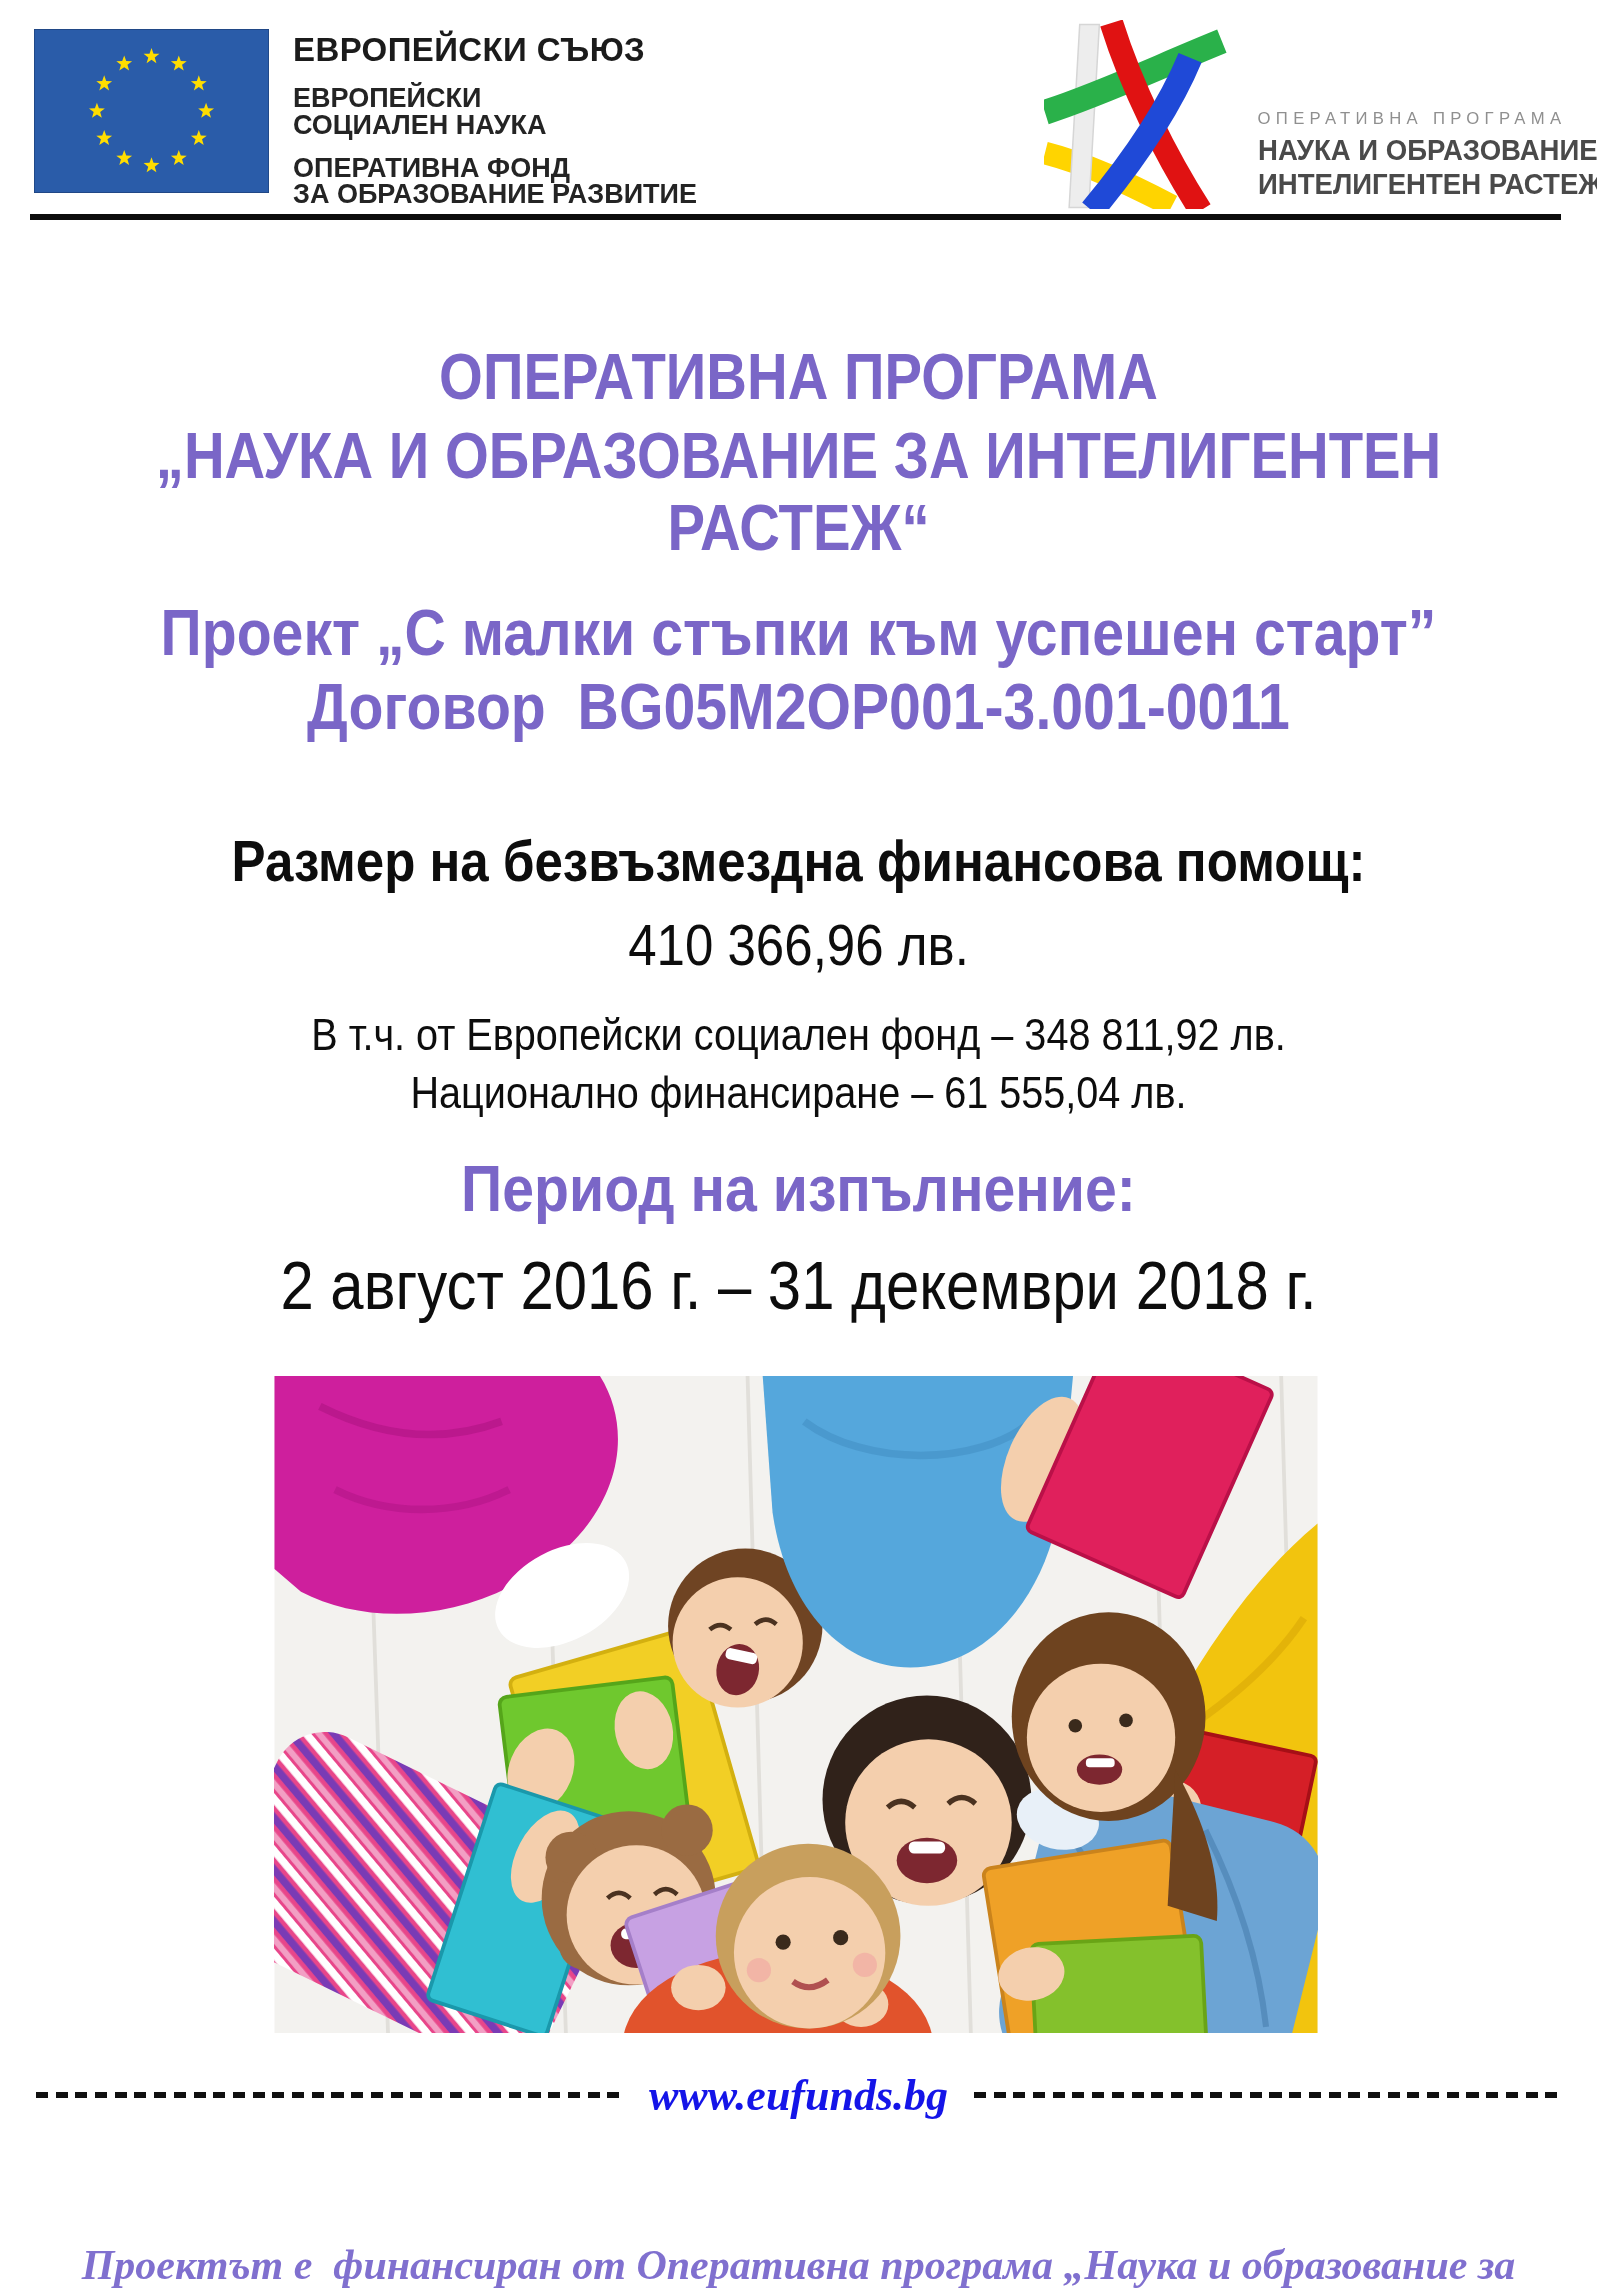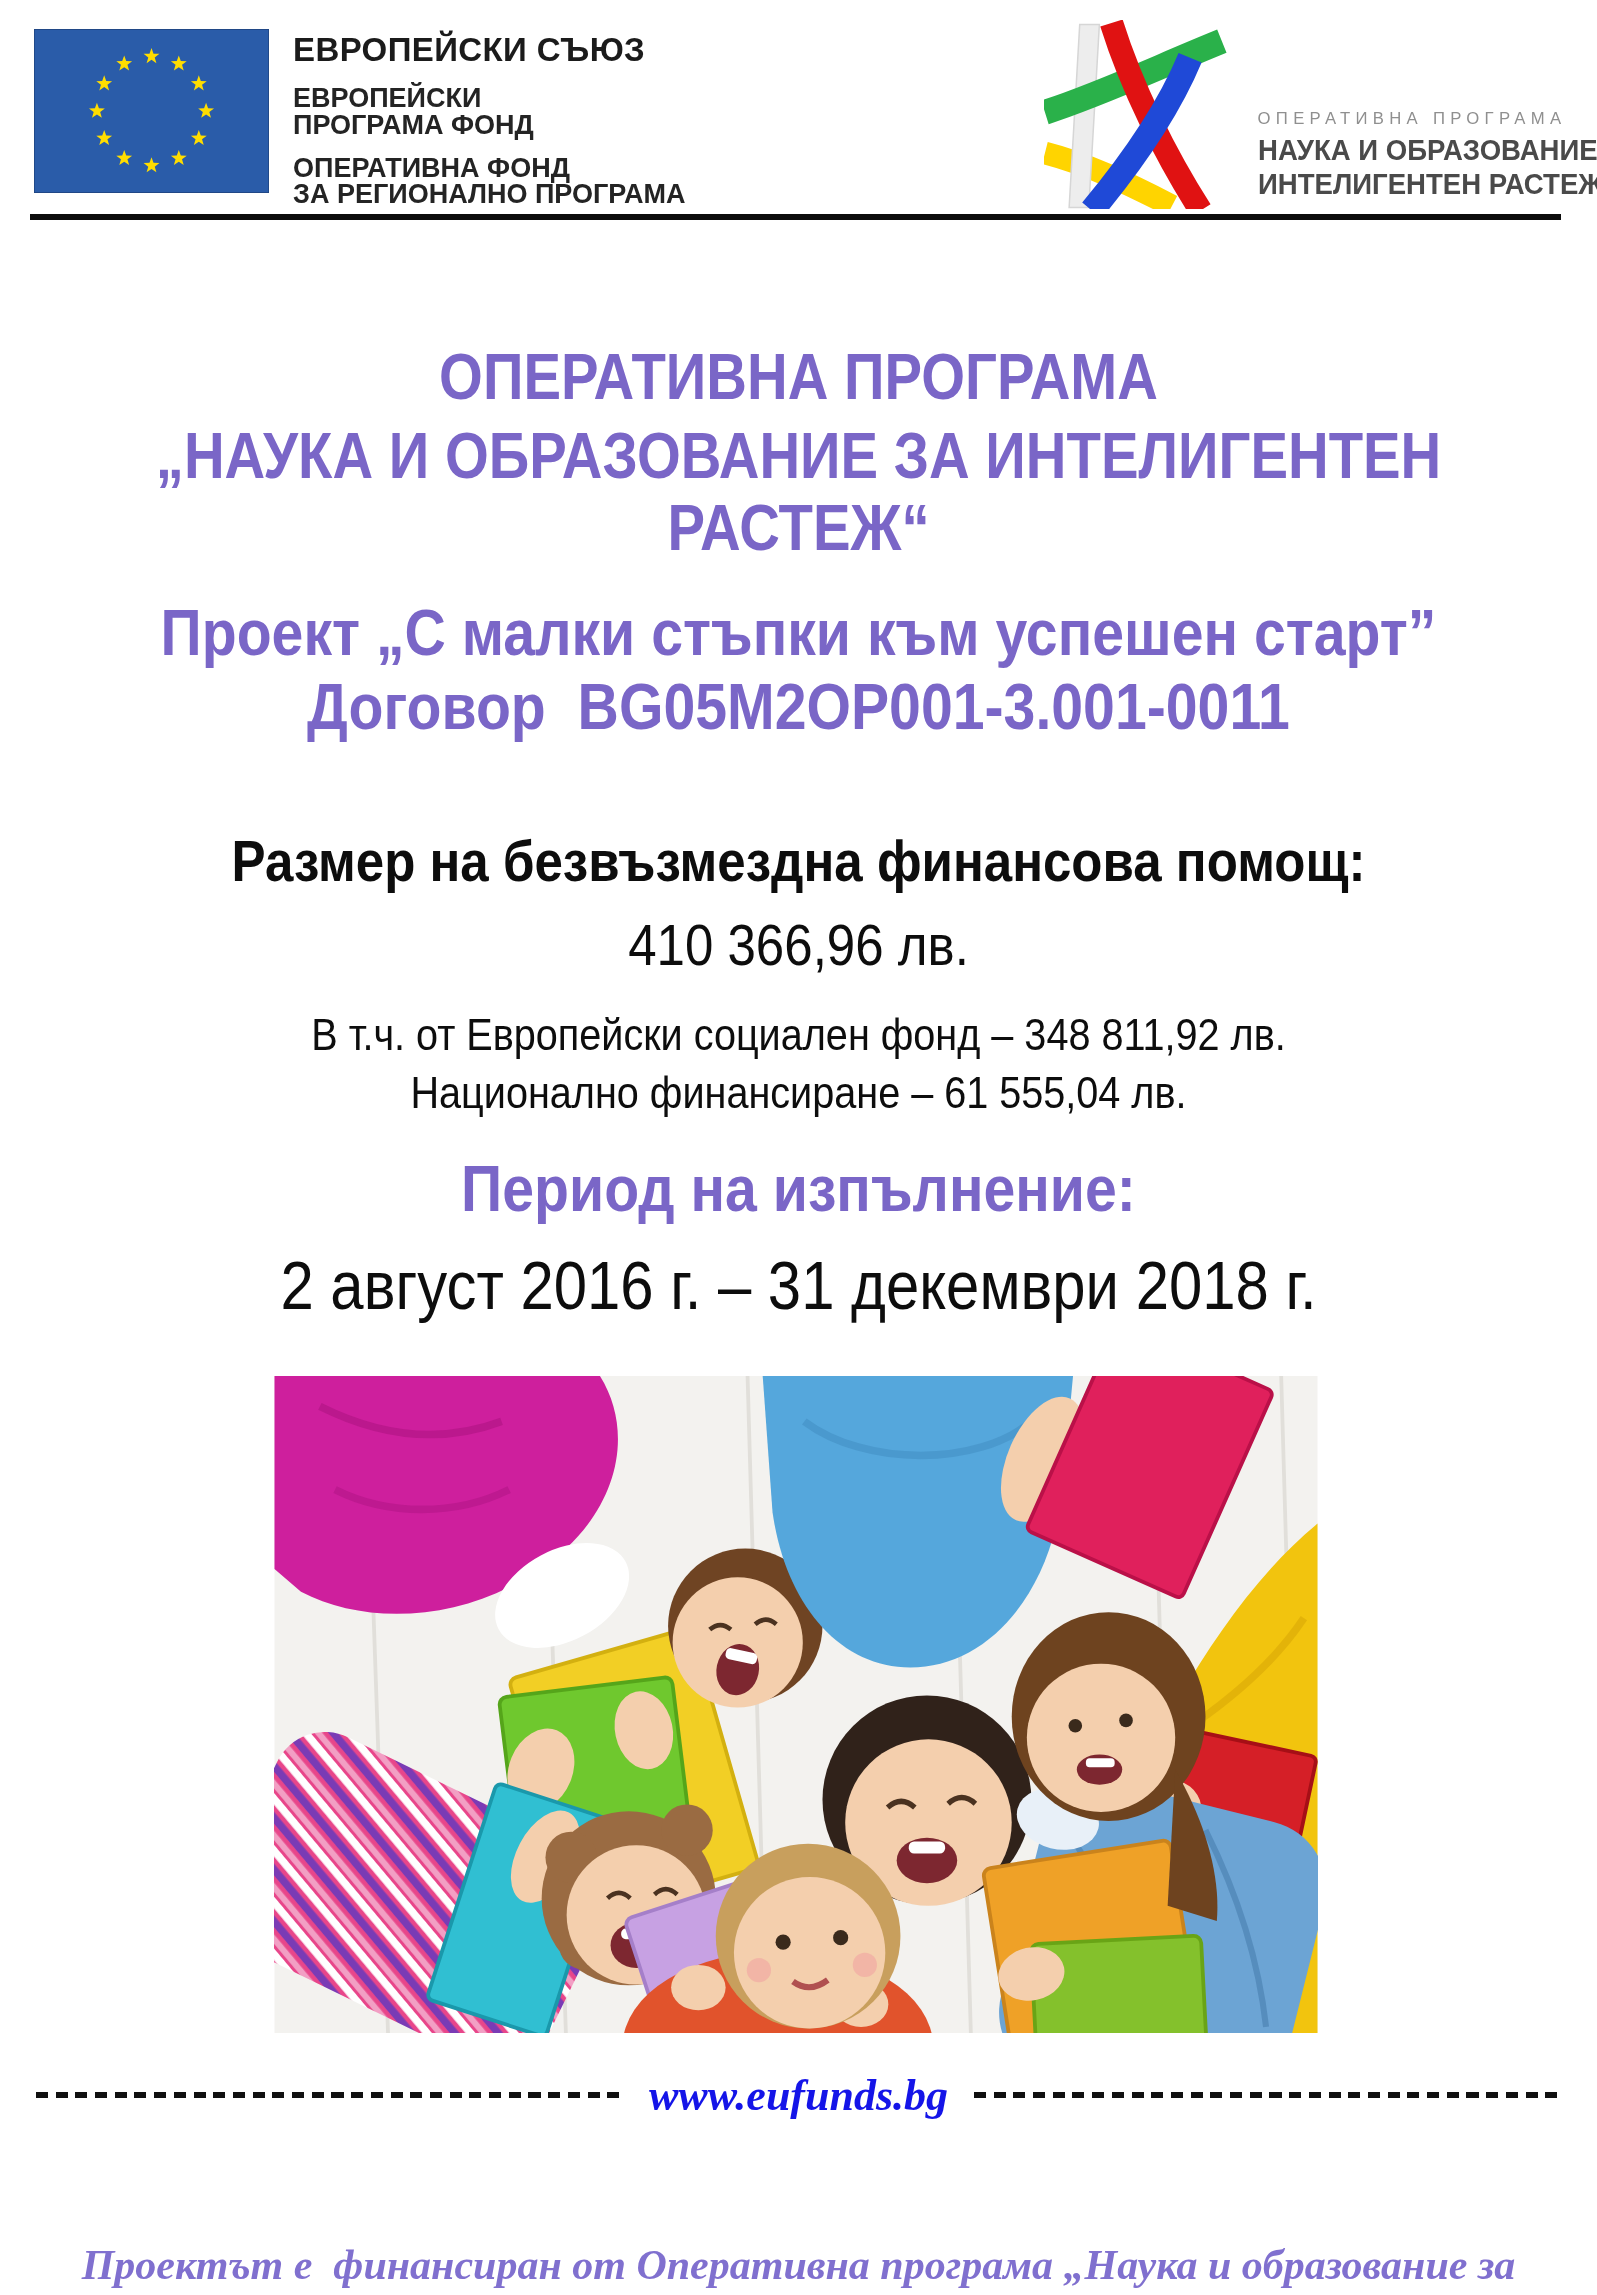--- a/index.html
+++ b/index.html
@@ -76,25 +76,25 @@
       <use href="#star" transform="translate(119,170.3)"></use>
       <use href="#star" transform="translate(92.6,144)"></use>
       <use href="#star" transform="translate(83,108)"></use>
       <use href="#star" transform="translate(92.6,72)"></use>
       <use href="#star" transform="translate(119,45.7)"></use>
     </svg>
     <div class="eu-text">
       <div class="eu-title">ЕВРОПЕЙСКИ СЪЮЗ</div>
       <div class="eu-group">
         <div>ЕВРОПЕЙСКИ</div>
-        <div>ПРОГРАМА ФОНД</div>
+        <div>СОЦИАЛЕН НАУКА</div>
       </div>
       <div class="eu-group">
         <div>ОПЕРАТИВНА ФОНД</div>
-        <div>ЗА РЕГИОНАЛНО ПРОГРАМА</div>
+        <div>ЗА ОБРАЗОВАНИЕ РАЗВИТИЕ</div>
       </div>
     </div>
   </div>
 
   <div class="op-block">
     <svg class="op-ribbons" viewBox="0 0 270 250">
       <path d="M0 176 C 55 190, 110 216, 168 246" stroke="#ffd400" stroke-width="30" fill="none"></path>
       <polygon points="46,6 72,6 58,248 32,248" fill="#ededed" stroke="#d6d6d6" stroke-width="2"></polygon>
       <path d="M0 122 C 70 100, 150 62, 234 28" stroke="#2ab14a" stroke-width="33" fill="none"></path>
       <path d="M88 4 C 115 90, 160 180, 206 252" stroke="#e01212" stroke-width="31" fill="none"></path>

